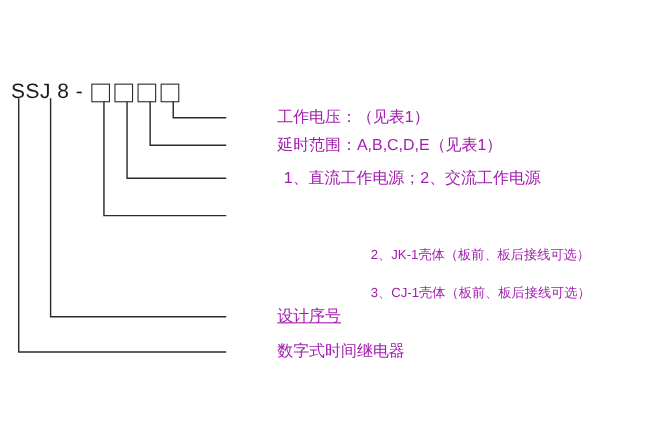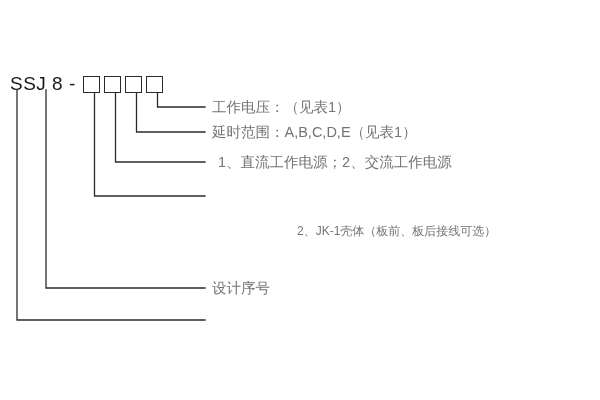--- a/index.html
+++ b/index.html
@@ -51,23 +51,24 @@
     left: 0;
     top: 0;
     width: 600px;
     height: 400px;
   }
 
   
   .label {
     position: absolute;
     font-size: 14.5px;
-    color: #737373;
+    color: #a21caf;
     white-space: pre;
     line-height: 18px;
+    margin-left: 40px;
   }
   .label.sub {
     font-size: 12px;
   }
 </style>
 </head>
 <body>
 
 <div id="stage">
 
@@ -102,17 +103,19 @@
 
   <div class="label" style="left:212px; top:98px;">工作电压：（见表1）</div>
 
   <div class="label" style="left:212px; top:123px;text-align:right;">延时范围：A,B,C,D,E（见表1）</div>
 
   <div class="label" style="left:218px; top:153px;">1、直流工作电源；2、交流工作电源</div>
 
 
   <div class="label sub" style="left:297px; top:222px;">2、JK-1壳体（板前、板后接线可选）</div>
 
+  <div class="label sub" style="left:297px; top:257px;">3、CJ-1壳体（板前、板后接线可选）</div>
 
-  <div class="label" style="left:212px; top:279px;">设计序号</div>
+  <div class="label" style="left:212px; top:279px;text-decoration:underline;">设计序号</div>
 
+  <div class="label" style="left:212px; top:311px;">数字式时间继电器</div>
 
 </div>
 
 </body></html>

